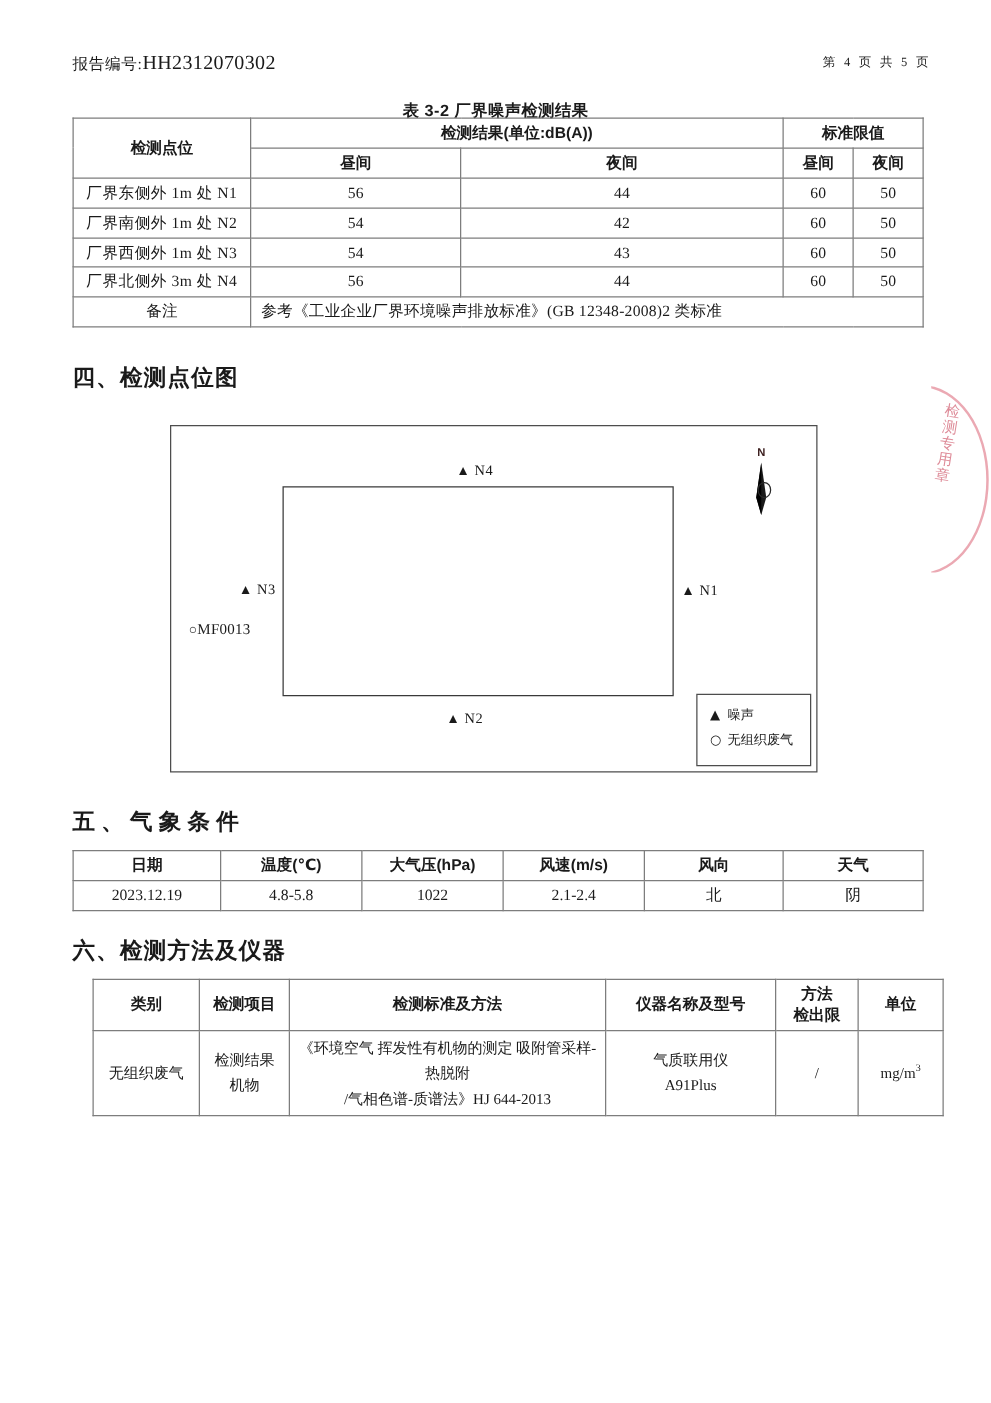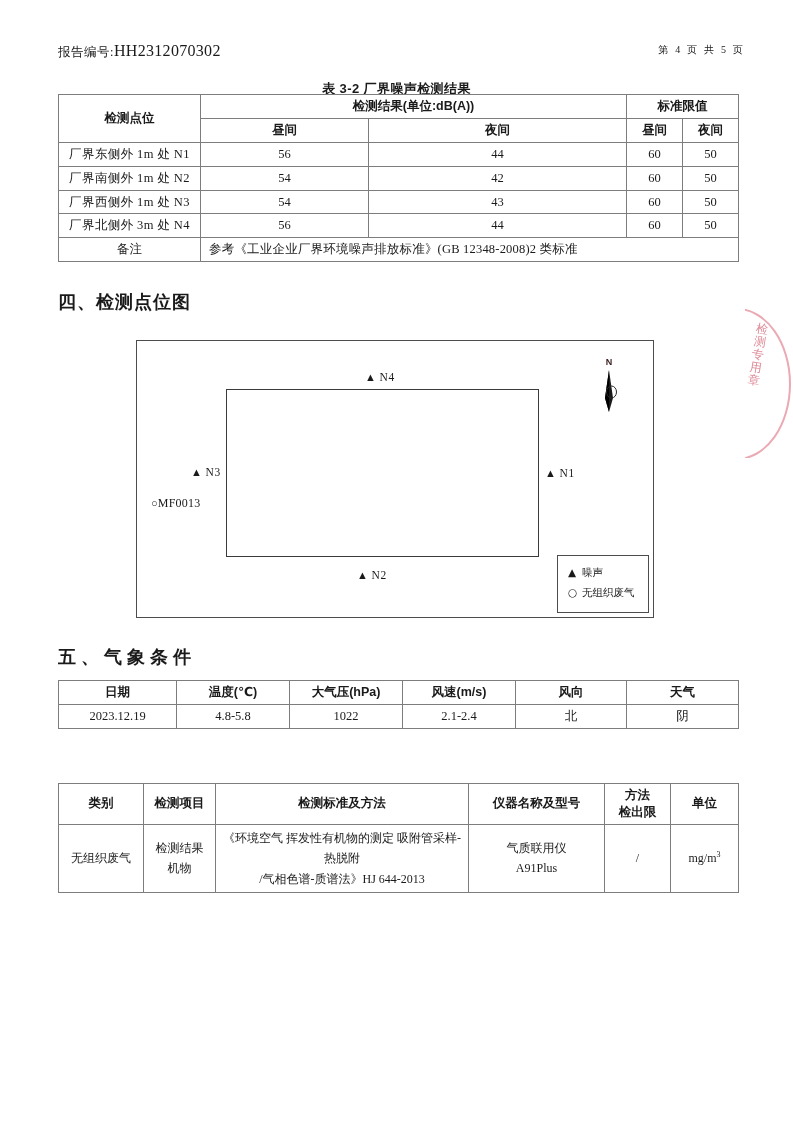--- a/index.html
+++ b/index.html
@@ -106,21 +106,21 @@
   .noise-table td.note-cell {
     text-align: left;
     padding-left: 8px;
     letter-spacing: .2px;
   }
 
   .weather-table { left: 58px; top: 680px; width: 680px; }
   .weather-table th { font-size: 12.5px; }
   .weather-table td { font-size: 12.5px; padding: 6px 2px; }
 
-  .method-table { left: 58px; top: 783px; width: 680px; }
+  .method-table { left: 74px; top: 783px; width: 680px; }
   .method-table th { padding: 7px 3px; }
   .method-table td { padding: 6px 4px; font-size: 12px; }
   .method-table .two-line { line-height: 1.7; }
   .method-table sup { font-size: 8px; vertical-align: super; }
 
   
   .site-map {
     position: absolute;
     left: 136px;
     top: 340px;
@@ -368,20 +368,21 @@
         <td>2023.12.19</td>
         <td>4.8-5.8</td>
         <td>1022</td>
         <td>2.1-2.4</td>
         <td>北</td>
         <td>阴</td>
       </tr>
     </tbody>
   </table>
 
+  <div class="section-heading" style="top:748px;">六、检测方法及仪器</div>
 
   <table class="doc-table method-table">
     <colgroup>
       <col style="width:85px">
       <col style="width:72px">
       <col style="width:253px">
       <col style="width:136px">
       <col style="width:66px">
       <col style="width:68px">
     </colgroup>

